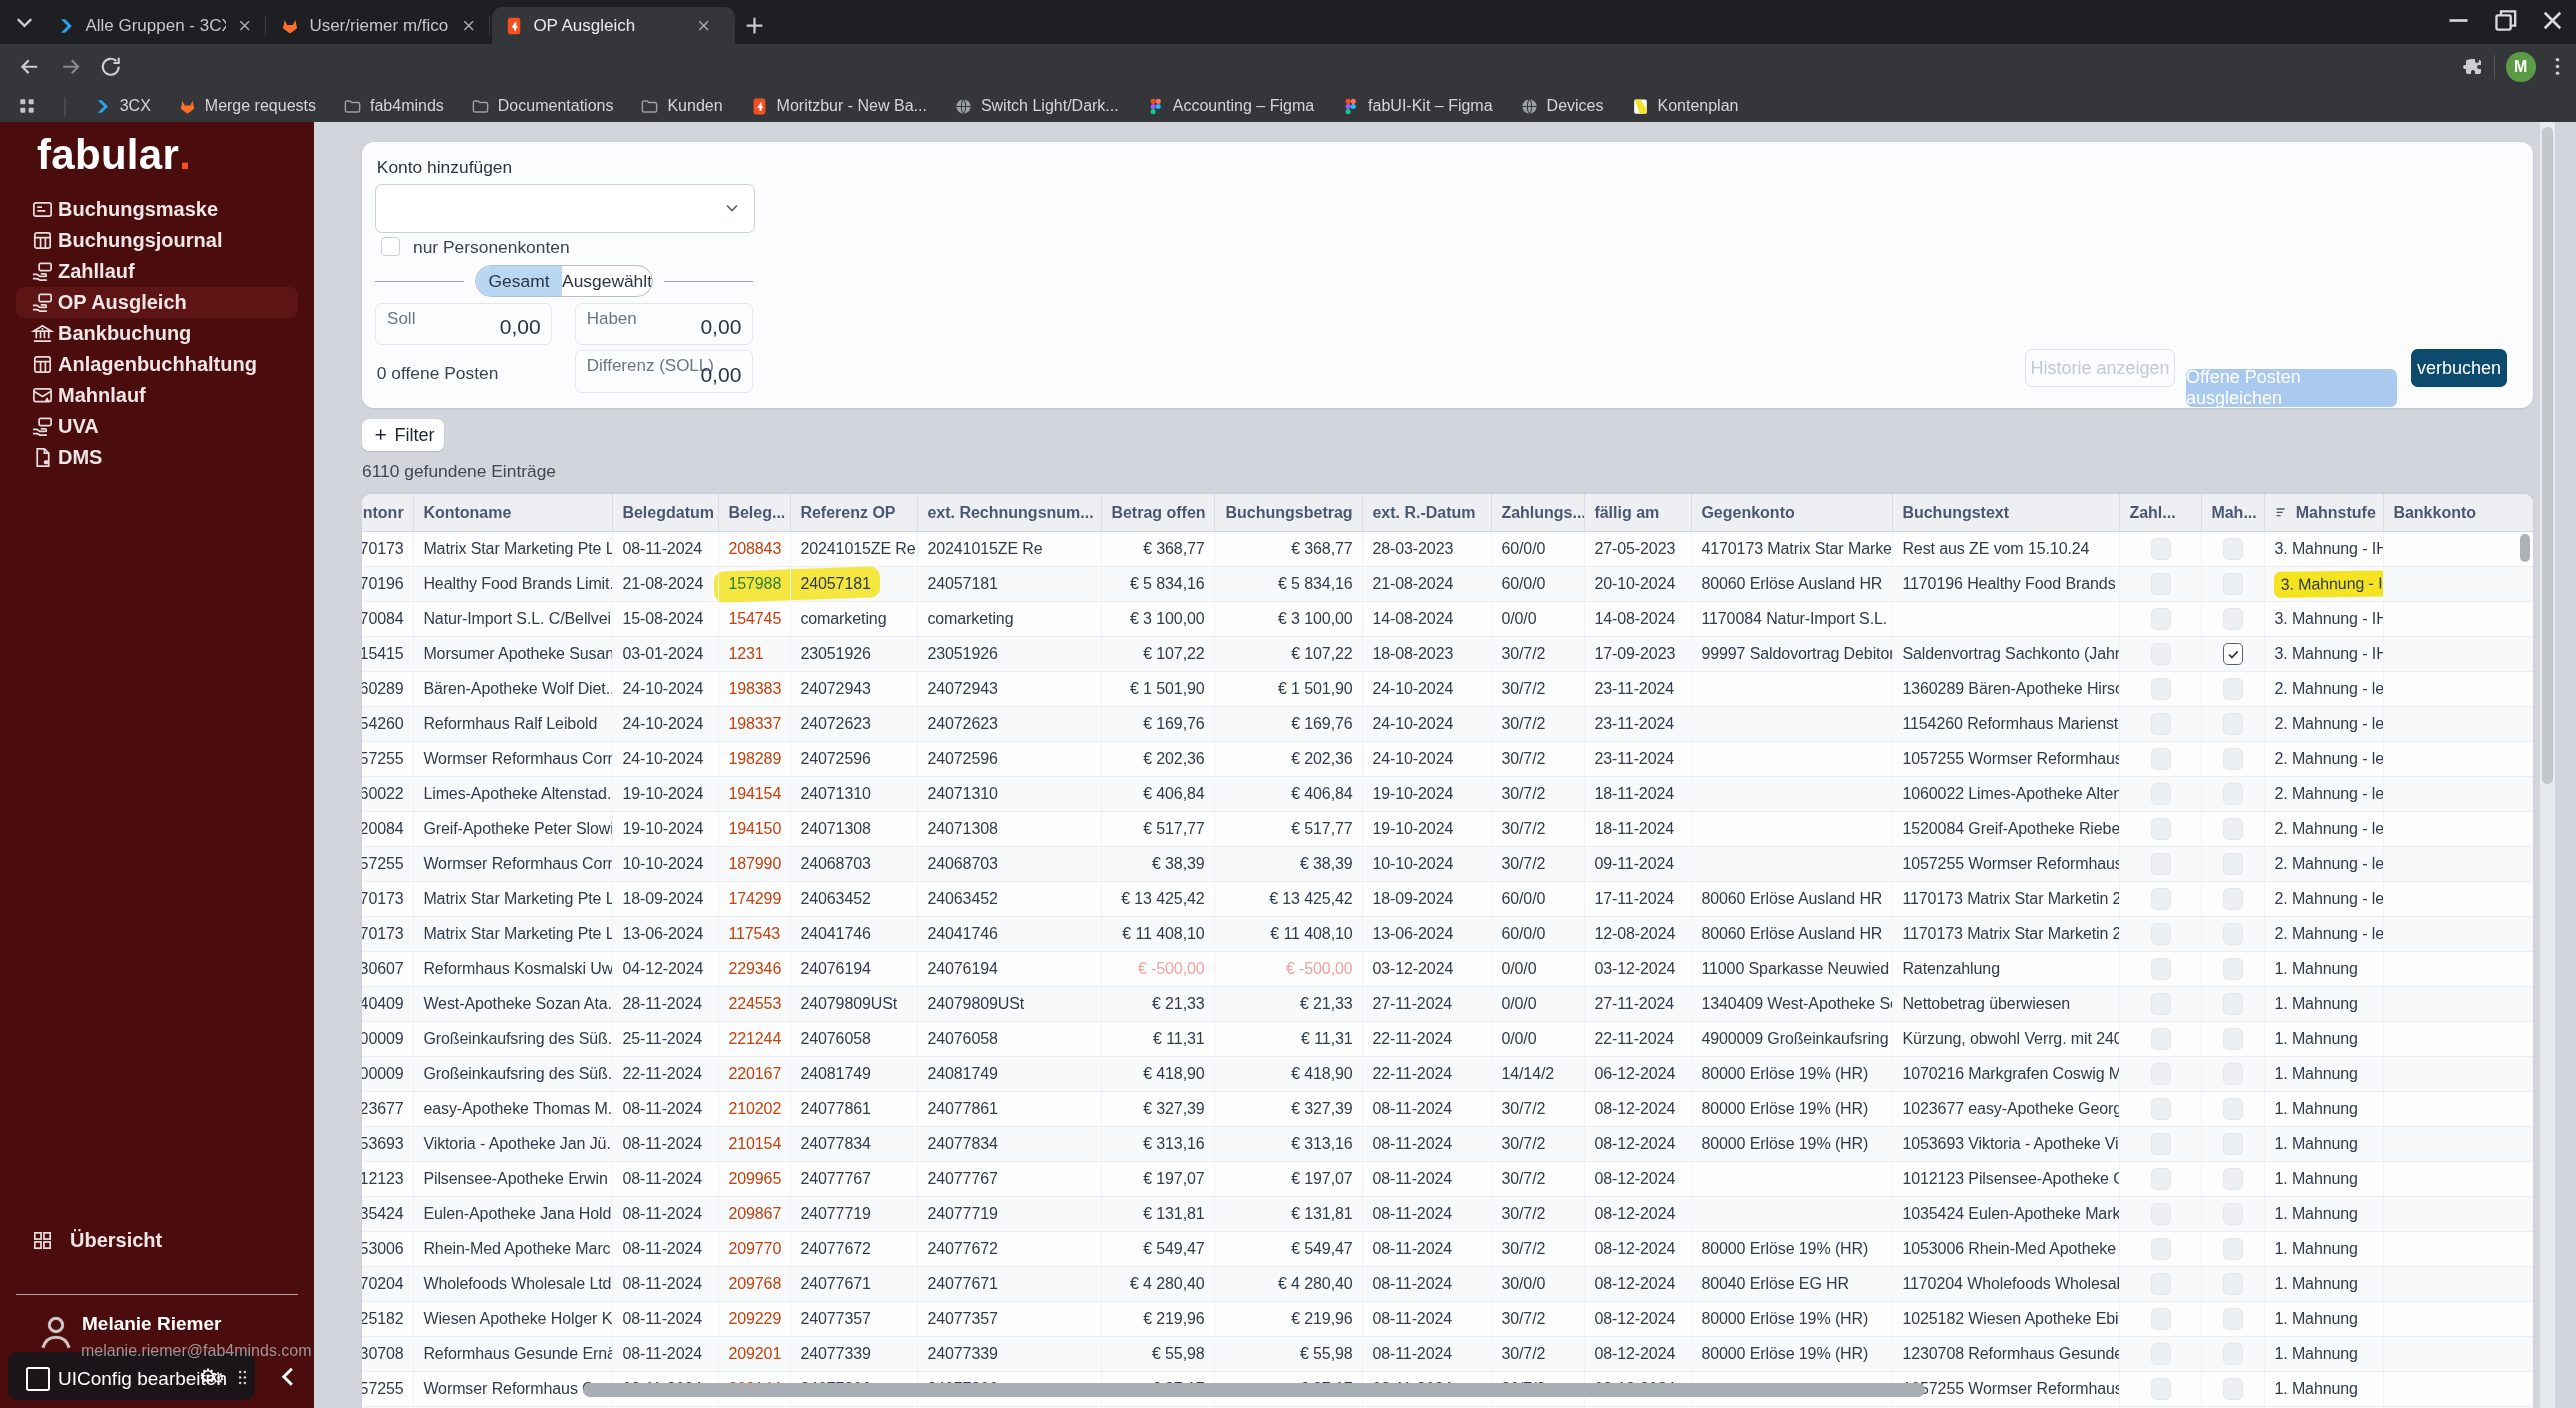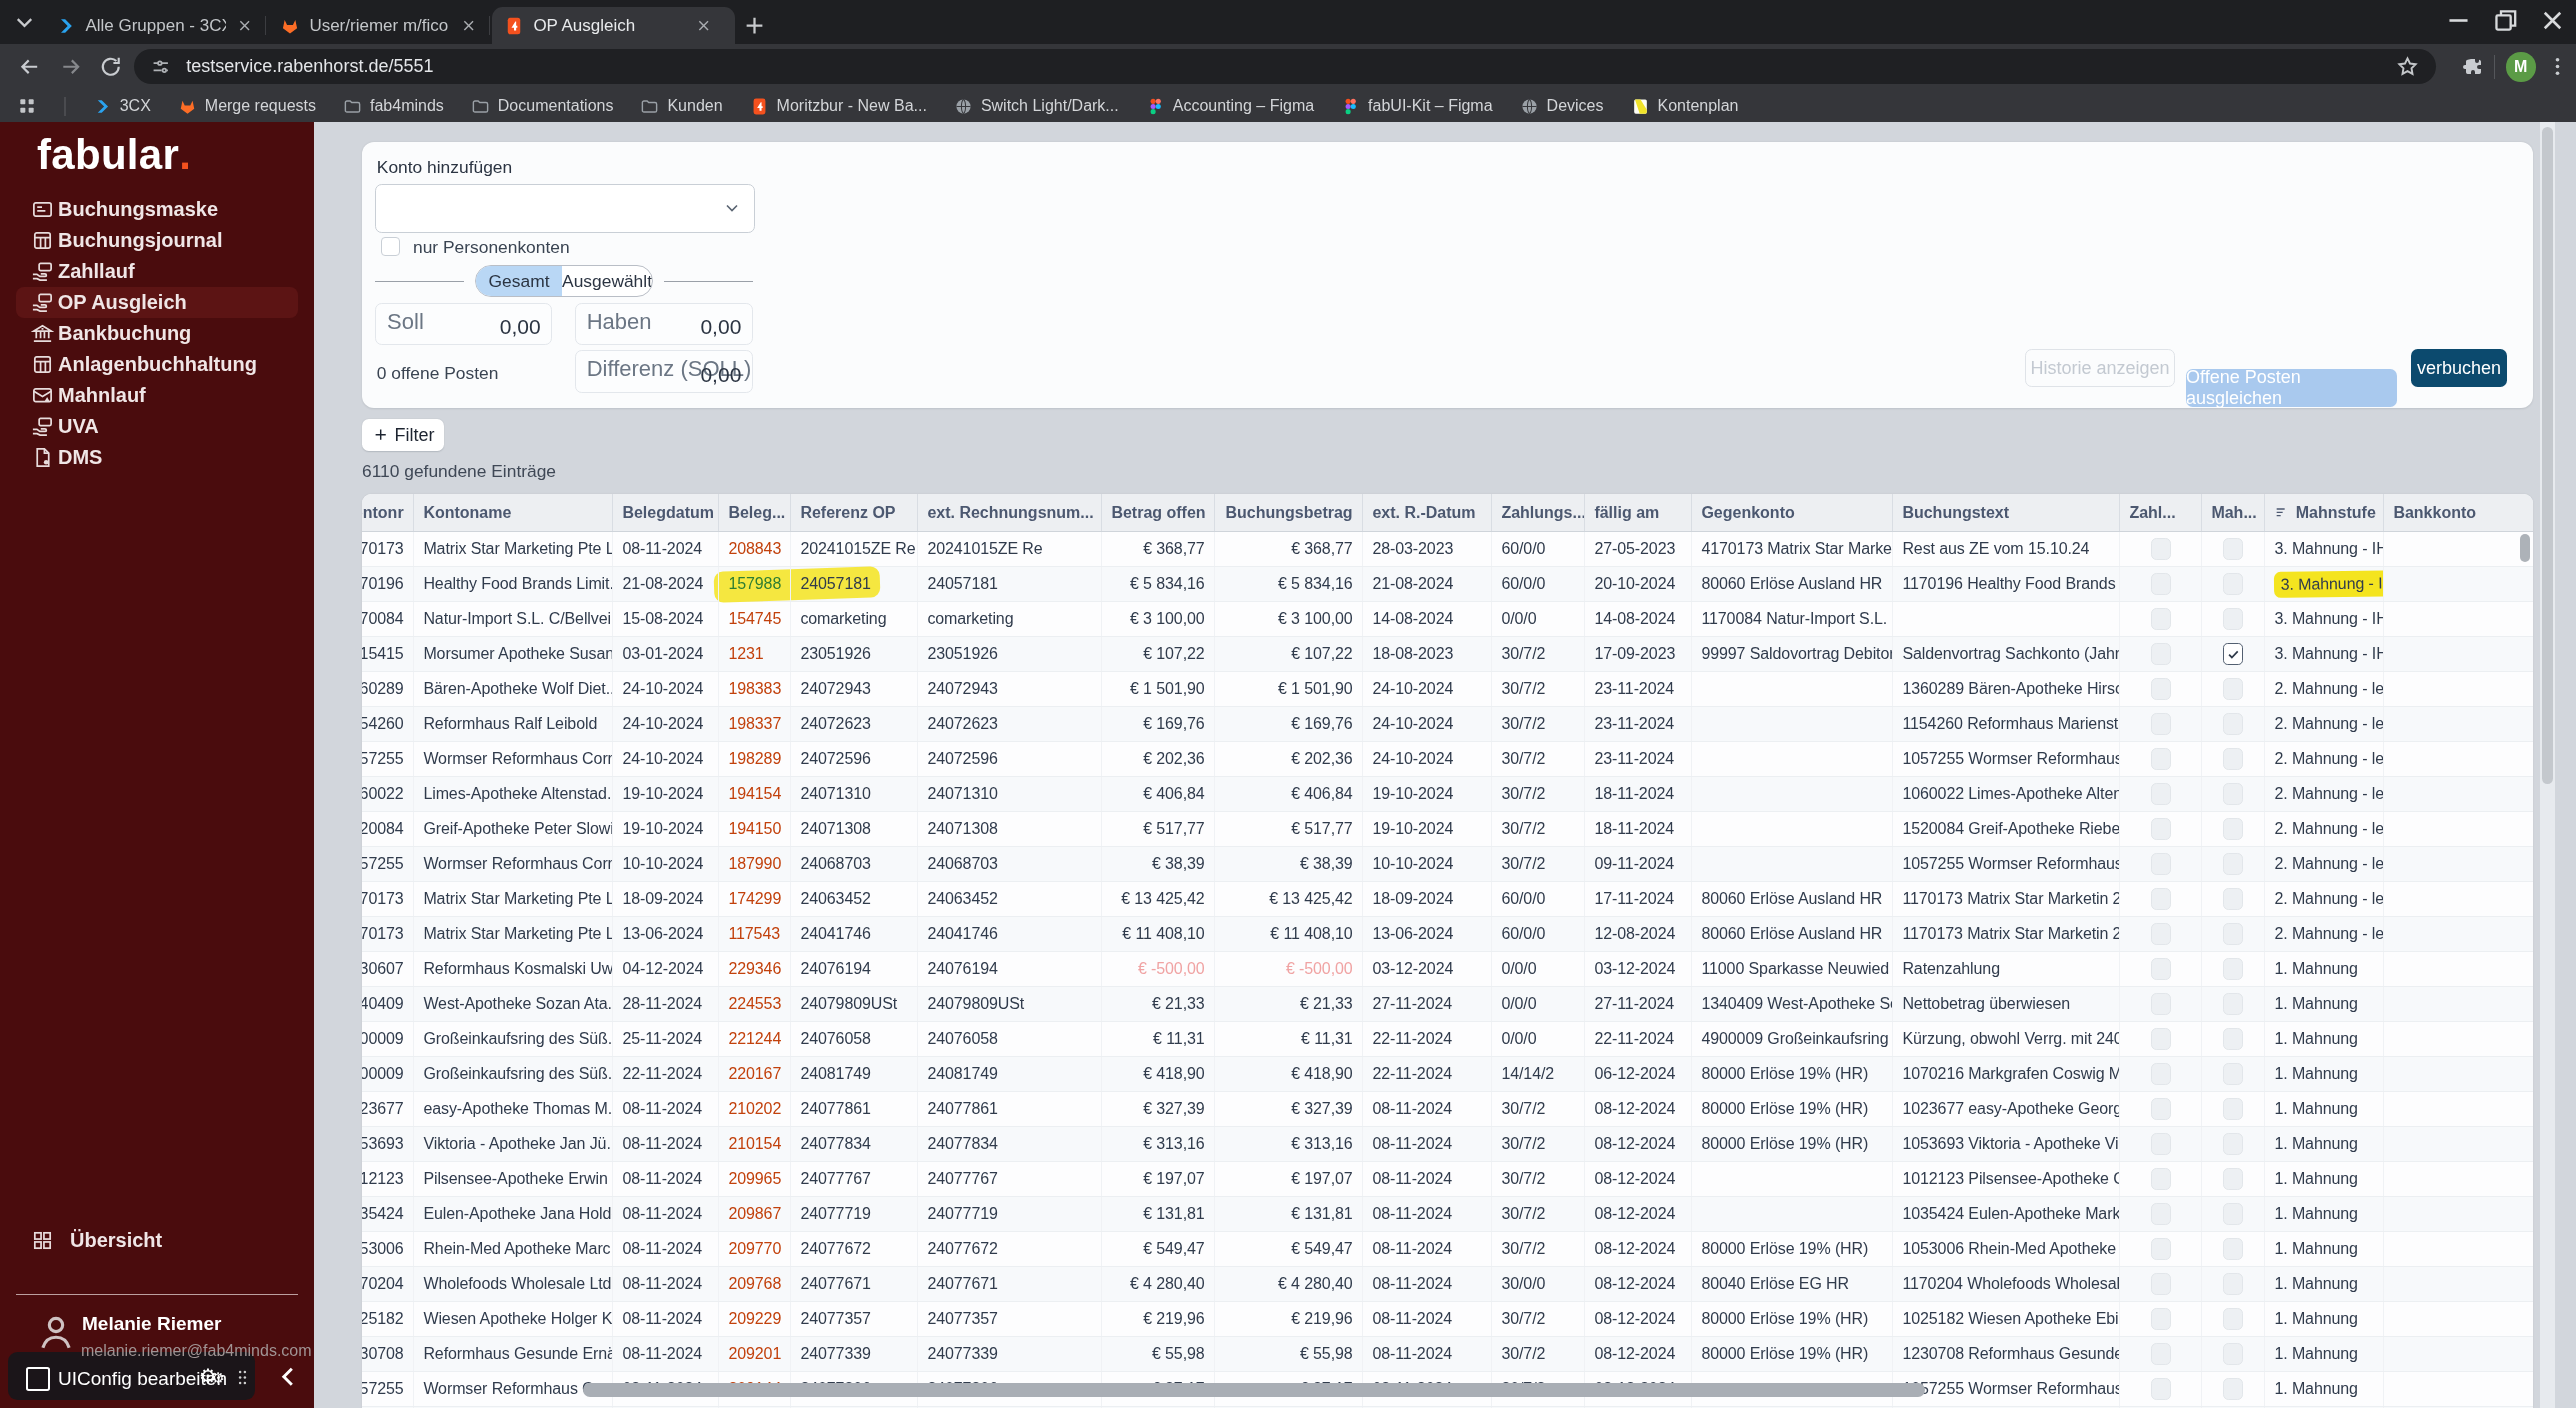--- a/index.html
+++ b/index.html
@@ -67,21 +67,21 @@
     border-radius:6.7px;background:#fff;}
   #kontoselect .ic{position:absolute;right:12px;top:13.4px;width:20px;height:20px;color:#5a6472;}
   #pcheck{position:absolute;left:19px;top:95px;width:17.4px;height:17.4px;border:1.3px solid #c9cfd6;border-radius:4px;background:#fff;}
   #pchecklabel{position:absolute;left:51px;top:95px;font-size:17.4px;color:#3a4452;}
   .tline{position:absolute;top:139px;height:1.3px;background:#9aa0a8;}
   #toggle{position:absolute;left:113px;top:123px;width:178px;height:32px;border:1.3px solid #b9bec6;
     border-radius:17.4px;background:#fff;display:flex;overflow:hidden;box-sizing:border-box;}
   .tseg{flex:1;display:flex;align-items:center;justify-content:center;font-size:17.4px;color:#2b3442;}
   .tseg.on{background:#b9d7f5;}
   .statbox{position:absolute;border:1.3px solid #e3e7ec;border-radius:6.7px;background:#fcfdfe;box-sizing:border-box;}
-  .statbox .sl{position:absolute;left:10.7px;top:5.4px;font-size:22px;color:#6b7684;}
+  .statbox .sl{position:absolute;left:10.7px;top:5.4px;font-size:17px;color:#6b7684;}
   .statbox .sv{position:absolute;right:10.7px;bottom:5.4px;font-size:21px;color:#2b3442;}
   #openposten{position:absolute;left:14.8px;top:221px;font-size:17.4px;color:#3a4452;}
   .btn{position:absolute;height:38px;border-radius:6.7px;font-size:18px;display:flex;align-items:center;
     justify-content:center;box-sizing:border-box;}
   #btnhist{left:1663px;top:207px;width:150px;border:1.3px solid #dfe3e8;color:#c3c9d1;background:#fbfcfd;}
   #btnopa{left:1824px;top:207px;width:211px;background:#a9c9ee;color:#fff;margin-top:20px;}
   #btnverb{left:2049px;top:207px;width:96px;background:#0c4a6e;color:#fff;}
   #filterbtn{position:absolute;left:48px;top:297px;width:82px;height:32px;background:#fff;border-radius:6.7px;
     box-shadow:0 0.7px 1.3px rgba(40,50,60,.18);display:flex;align-items:center;justify-content:center;gap:5.4px;
     font-size:18px;color:#1d2430;}
@@ -203,35 +203,20 @@
   <div class="navic ic" style="left:58px;opacity:.55;">
       <svg viewBox="0 0 24 24" fill="none" stroke="currentColor" stroke-width="2">
         <path d="M5 12h14m-6 6 6-6-6-6"></path>
       </svg>
     </div>
   <div class="navic ic" style="left:98px;">
       <svg viewBox="0 0 24 24" fill="none" stroke="currentColor" stroke-width="2">
         <path d="M19.5 12a7.5 7.5 0 1 1-2.2-5.3M19.5 3.5v5h-5"></path>
       </svg>
     </div>
-  <div id="addressbar">
-    <span class="ic">
-        <svg viewBox="0 0 24 24" fill="none" stroke="currentColor" stroke-width="2">
-          <path d="M4 8h5M13 8h7M4 16h9M19 16h1"></path>
-          <circle cx="11" cy="8" r="2"></circle>
-          <circle cx="16" cy="16" r="2"></circle>
-        </svg>
-      </span>
-    <span id="url">testservice.rabenhorst.de/5551</span>
-    <span class="ic star">
-        <svg viewBox="0 0 24 24" fill="none" stroke="currentColor" stroke-width="2">
-          <path d="M12 3.5l2.6 5.4 5.9.8-4.3 4.1 1 5.9L12 16.9l-5.2 2.8 1-5.9-4.3-4.1 5.9-.8z"></path>
-        </svg>
-      </span>
-  </div>
   <div class="navic ic" style="left:2461px;top:10.7px;width:24px;height:24px;">
       <svg viewBox="0 0 24 24" fill="currentColor">
         <path d="M10 4h4v2a2 2 0 0 0 4 0v-1.3A2 2 0 0 1 20 6.4V10h-2a2 2 0 0 0 0 4h2v3.3a1.7 1.7 0 0 1-1.7 1.7H14v-2a2 2 0 0 0-4 0v2H6.7A1.7 1.7 0 0 1 5 17.3V14H4a2 2 0 0 1 0-4h1V6.4A1.7 1.7 0 0 1 6.7 4.7z"></path>
       </svg>
     </div>
   <div class="abs" style="left:2494px;top:10.7px;width:1.3px;height:24px;background:#55575b;"></div>
   <div class="abs" style="left:2506px;top:8px;width:29.5px;height:29.5px;border-radius:50%;background:#5b9b46;color:#fff;
        font-size:16px;font-weight:bold;display:flex;align-items:center;justify-content:center;">M</div>
   <div class="navic ic" style="left:2546px;top:10.7px;width:23px;height:23px;">
       <svg viewBox="0 0 24 24" fill="currentColor">

